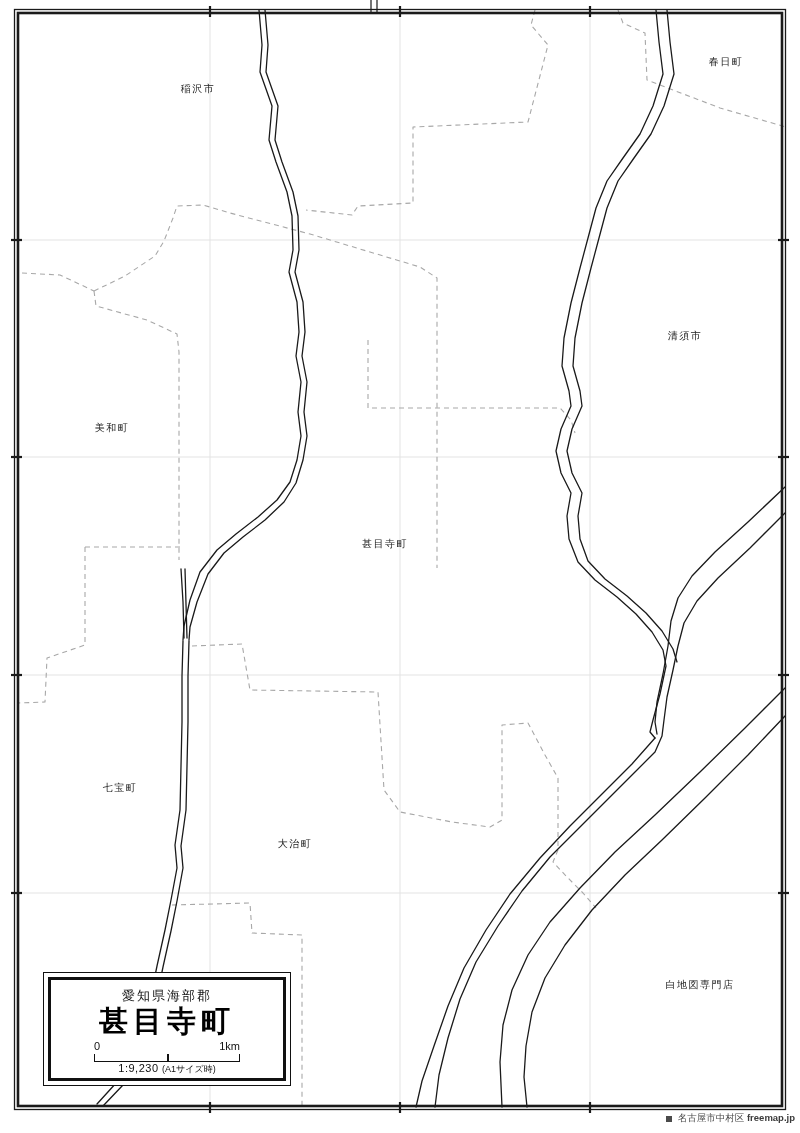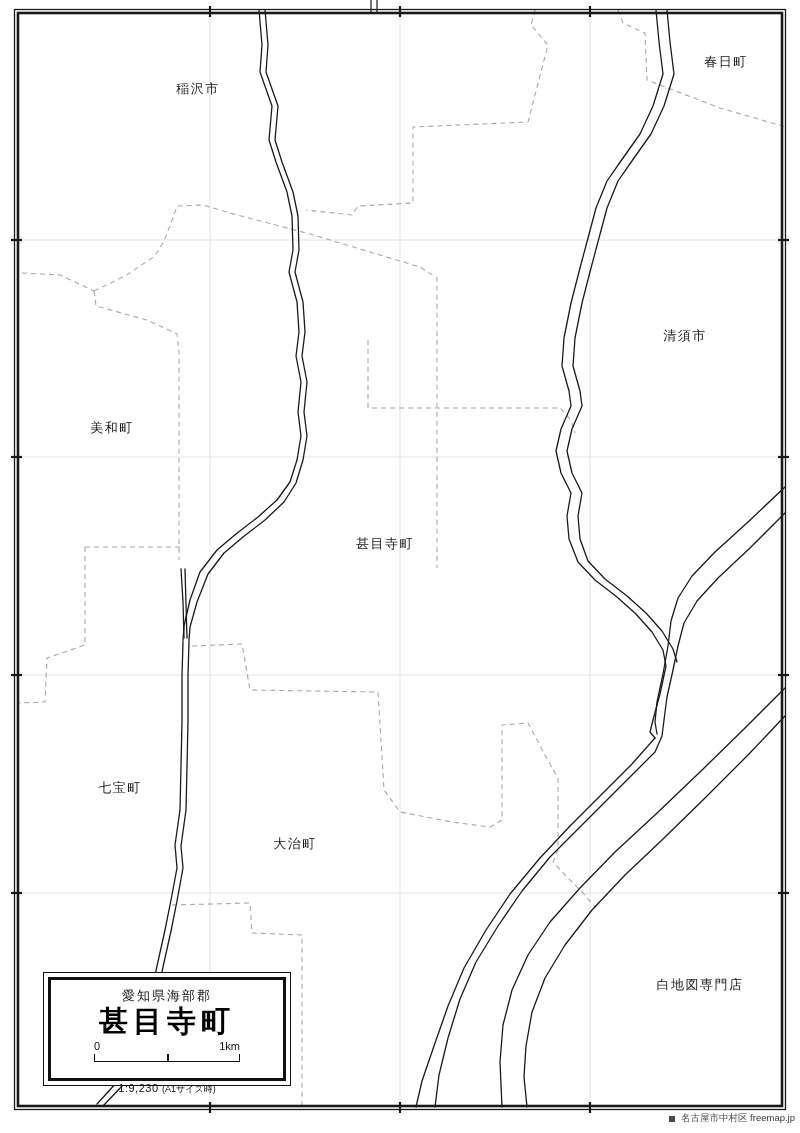--- a/index.html
+++ b/index.html
@@ -1,39 +1,39 @@
 <!DOCTYPE html>
 <html><head>
 <meta charset="utf-8">
 <style>
   html,body{margin:0;padding:0;background:#ffffff;}
   .stage{position:relative;width:800px;height:1133px;background:#ffffff;overflow:hidden;
          font-family:"Liberation Sans","DejaVu Sans",sans-serif;}
   .stage svg{position:absolute;left:0;top:0;}
-  .place{position:absolute;transform:translate(-50%,-50%);font-size:13px;color:#1c1c1c;
+  .place{position:absolute;transform:translate(-50%,-50%);font-size:10px;color:#1c1c1c;
          letter-spacing:1.5px;white-space:nowrap;}
   
   .card{position:absolute;left:43px;top:972px;width:248px;height:114px;background:#ffffff;
         border:1.5px solid #111;box-sizing:border-box;padding:4px;}
   .card-inner{width:100%;height:100%;box-sizing:border-box;border:3px solid #111;
         display:flex;flex-direction:column;align-items:center;}
   .card-district{font-size:13px;color:#111;letter-spacing:2px;margin-top:7px;}
   .card-name{font-size:29px;font-weight:bold;color:#000;letter-spacing:5px;line-height:1.1;margin-top:1px;}
   .scale-wrap{width:146px;margin-top:3px;}
   .scale-labels{display:flex;justify-content:space-between;font-size:11px;color:#111;line-height:1;}
   .scale-bar{position:relative;height:7px;margin-top:2px;
         border-left:1.5px solid #111;border-right:1.5px solid #111;border-bottom:1.5px solid #111;}
   .scale-mid{position:absolute;left:50%;top:0;width:1.5px;height:7px;background:#111;}
-  .card-ratio{font-size:11px;color:#111;margin-top:20px;letter-spacing:0.5px;}
+  .card-ratio{font-size:11px;color:#111;margin-top:0;letter-spacing:0.5px;}
   .card-ratio .note{font-size:9px;letter-spacing:0;}
   
   .credit{position:absolute;top:1113px;right:5px;font-size:9.5px;color:#4a4a4a;line-height:1;}
   .credit .logo{display:inline-block;width:8px;height:8px;background:#4a4a4a;margin-right:3px;
         vertical-align:-1px;box-shadow:inset 2px 2px 0 #fff;}
-  .credit b{font-weight:normal;color:#3a3a3a;}
+  .credit b{font-weight:bold;color:#3a3a3a;}
 </style>
 </head>
 <body>
 
 <div class="stage">
 
   <svg width="800" height="1133" viewBox="0 0 800 1133">
 
     <g stroke="#e3e3e3" stroke-width="1">
       <line x1="210" y1="13" x2="210" y2="1106"></line>

